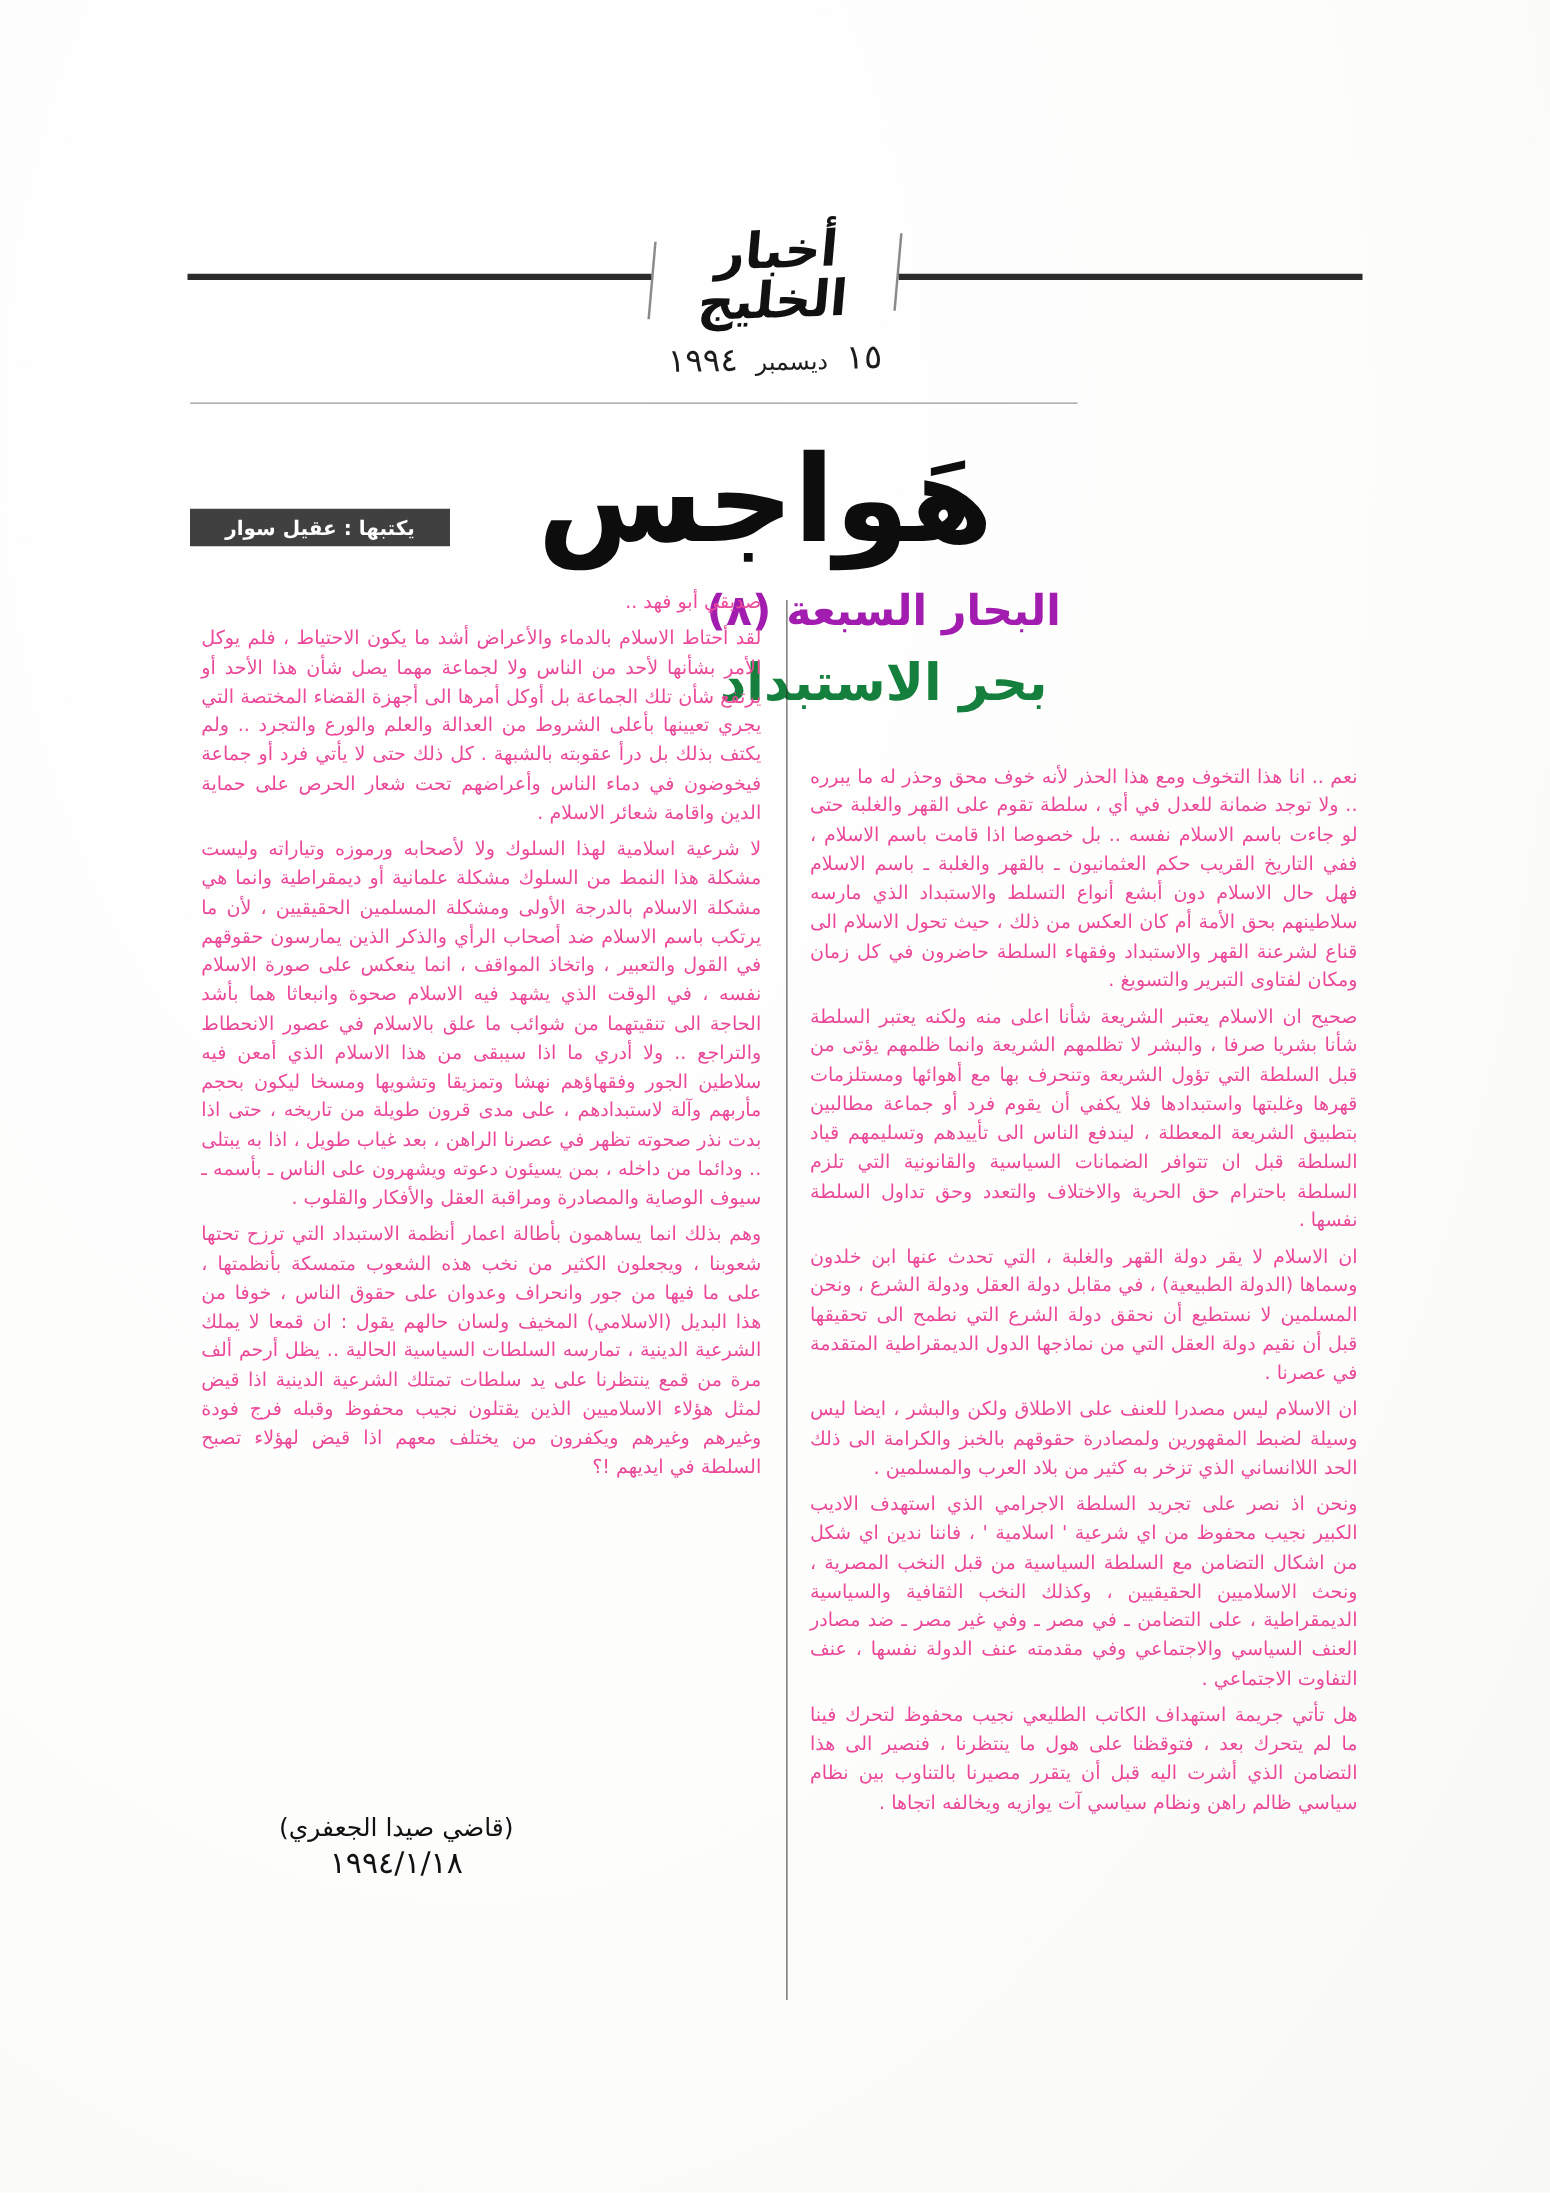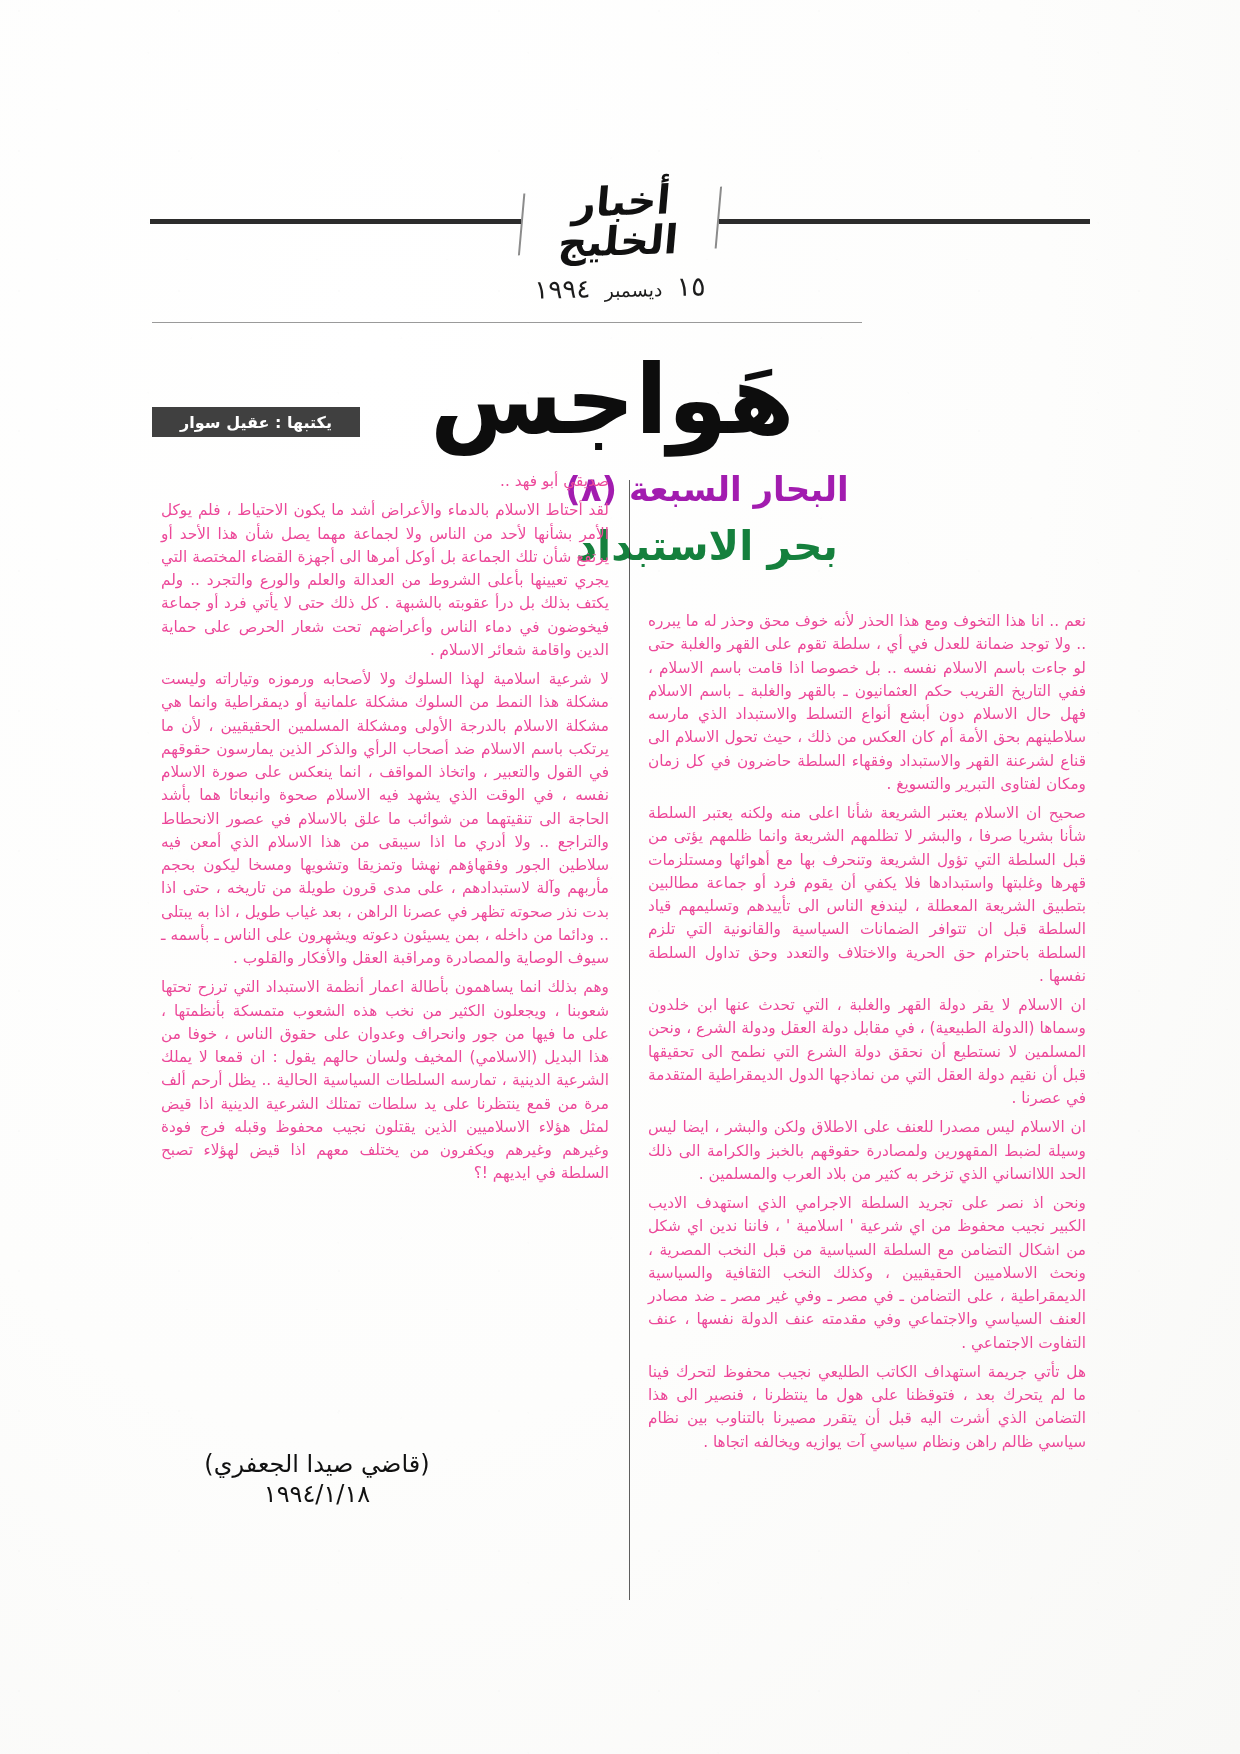--- a/index.html
+++ b/index.html
@@ -213,21 +213,21 @@
     text-align: center;
     direction: rtl;
     color: #111;
   }
   .sig-name {
     font-size: 22px;
     font-weight: 700;
     line-height: 1.3;
   }
   .sig-role {
-    font-size: 24px;
+    font-size: 20px;
     font-weight: 400;
     margin-top: 2px;
   }
   .sig-date {
     font-size: 24px;
     margin-top: 2px;
     letter-spacing: 1px;
   }
 </style>
 </head>

